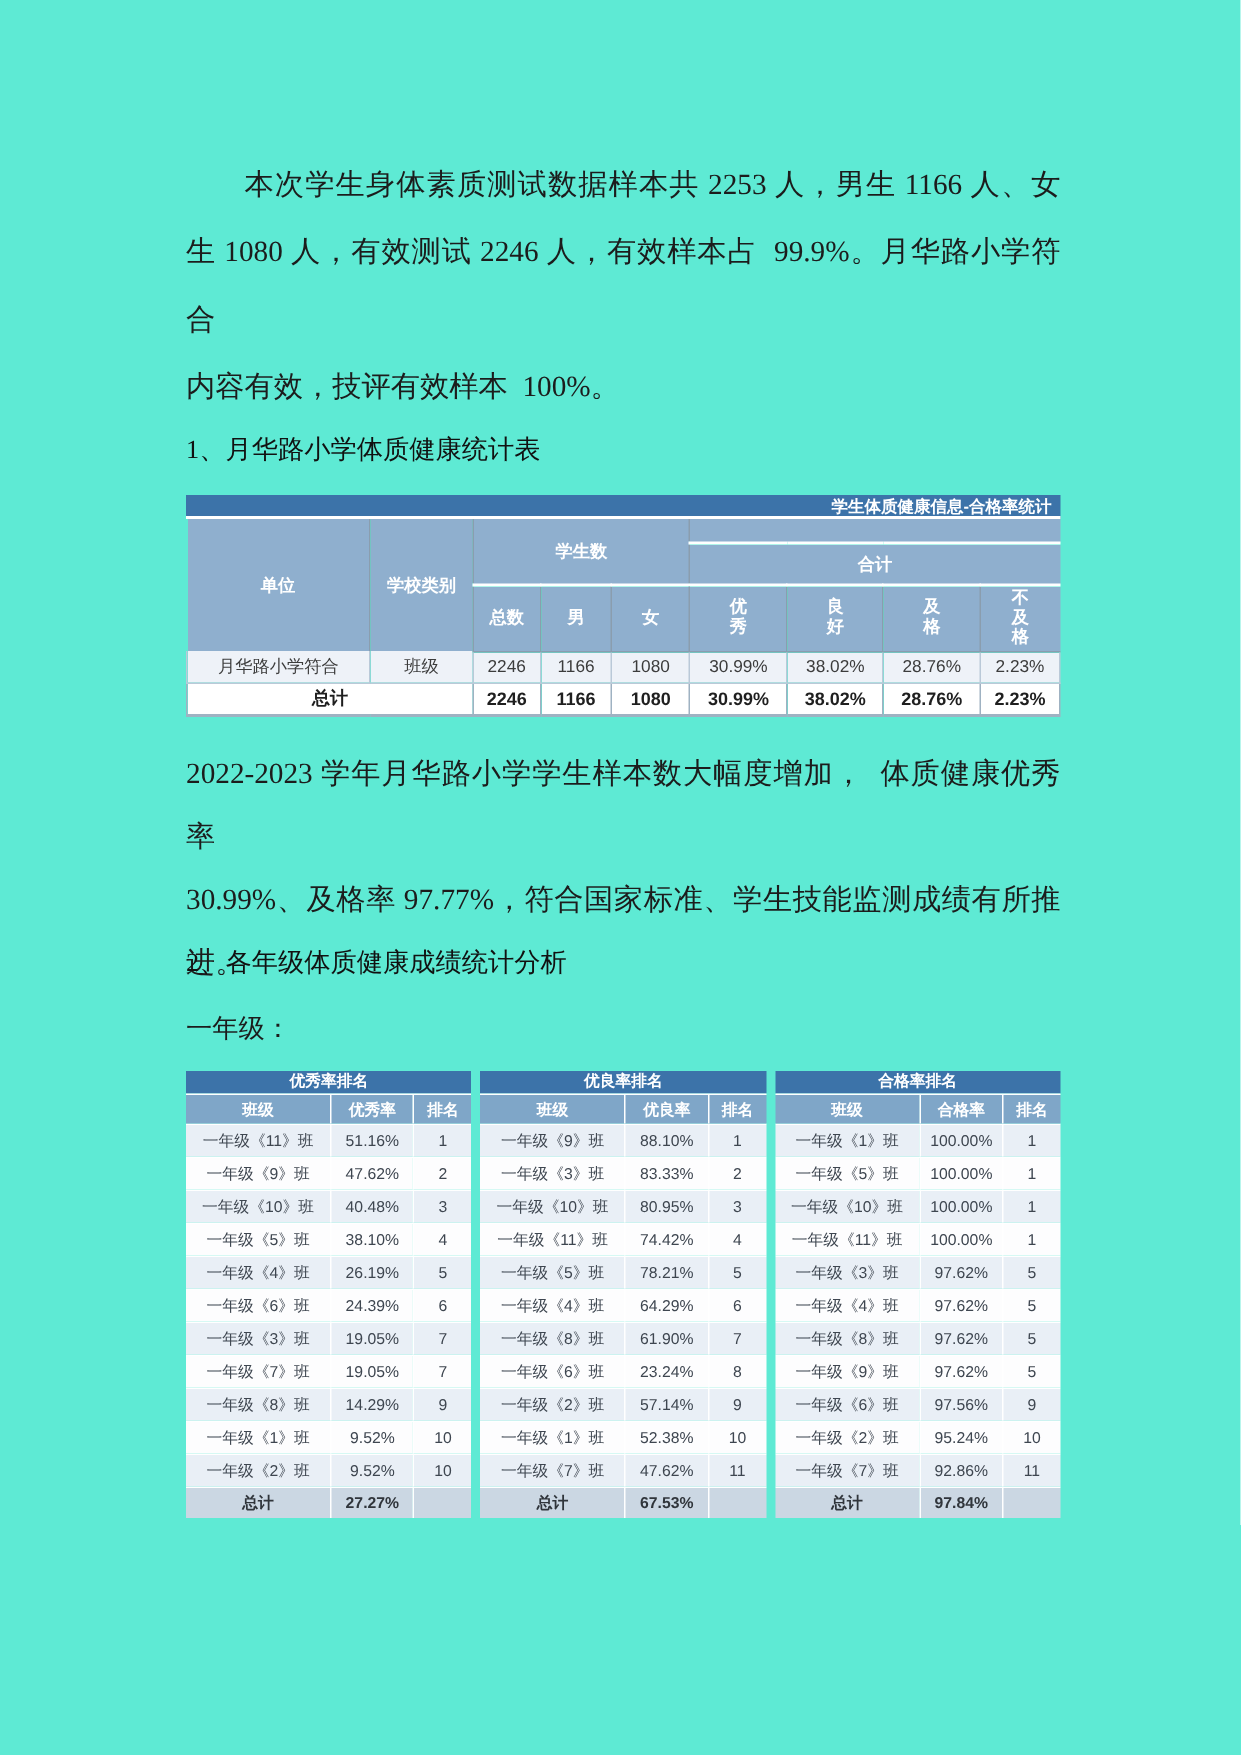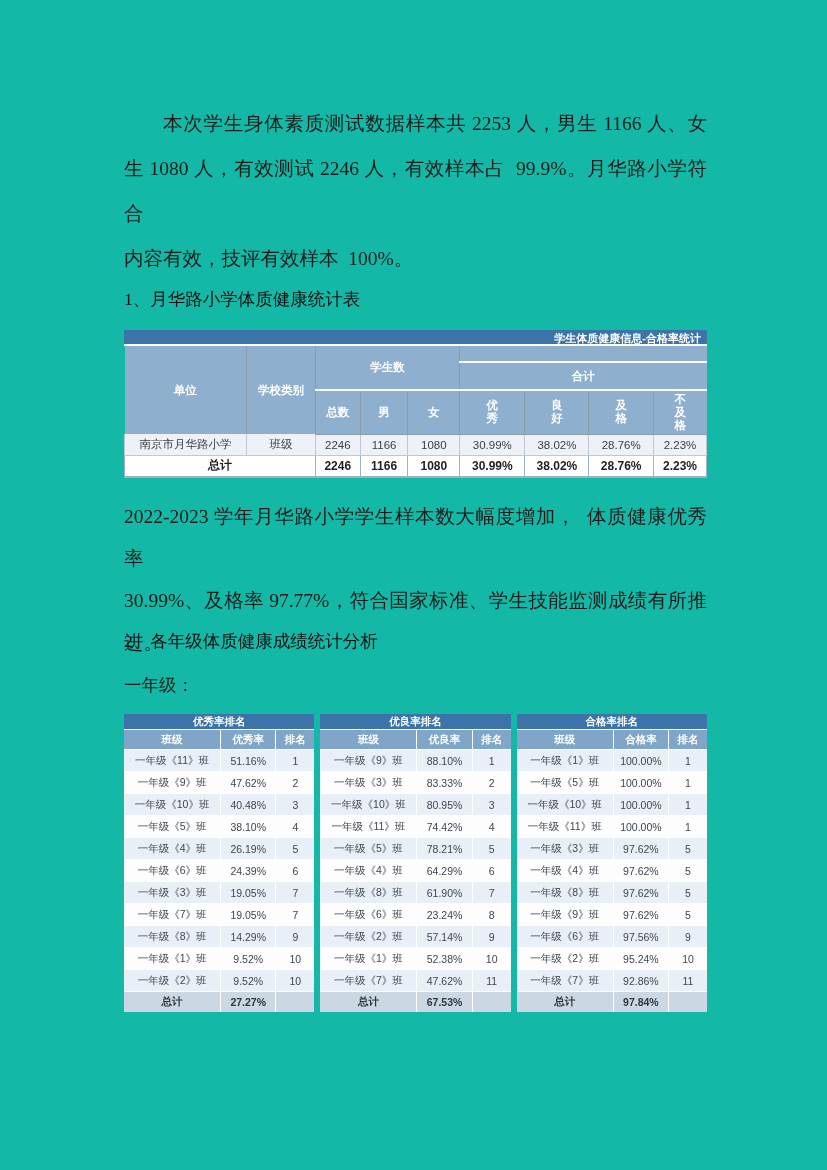--- a/index.html
+++ b/index.html
@@ -1,18 +1,18 @@
 <!DOCTYPE html>
 <html><head>
 <meta charset="utf-8">
 <style>
   * { box-sizing: border-box; margin: 0; padding: 0; }
   html, body { background: #ffffff; }
   body { font-family: "Liberation Serif", "DejaVu Serif", serif; color: #1c1c1c; }
-  .page { position: relative; width: 827px; height: 1170px; background: #14b8a6; overflow: hidden; }
+  .page { position: relative; width: 827px; height: 1170px; background: #5eead4; overflow: hidden; }
 
   
   .para { position: absolute; left: 124px; width: 583px; }
   .para .line { font-size: 19.5px; text-align: justify; text-align-last: justify; white-space: pre-wrap; }
   .para .line.last { text-align-last: left; }
   .para .line.indent { text-indent: 2em; }
   #intro { top: 101px; } #intro .line { line-height: 45px; }
   #analysis { top: 496px; } #analysis .line { line-height: 42px; }
 
   .heading { position: absolute; left: 124px; font-size: 17.5px; font-weight: normal; color: #111; }
@@ -109,21 +109,21 @@
 秀</td>
         <td class="hc">良
 好</td>
         <td class="hc">及
 格</td>
         <td class="hc">不
 及
 格</td>
       </tr>
       <tr class="st-data">
-        <td>南京市月华路小学</td>
+        <td>月华路小学符合</td>
         <td>班级</td>
         <td>2246</td>
         <td>1166</td>
         <td>1080</td>
         <td>30.99%</td>
         <td>38.02%</td>
         <td>28.76%</td>
         <td>2.23%</td>
       </tr>
       <tr class="st-total">

